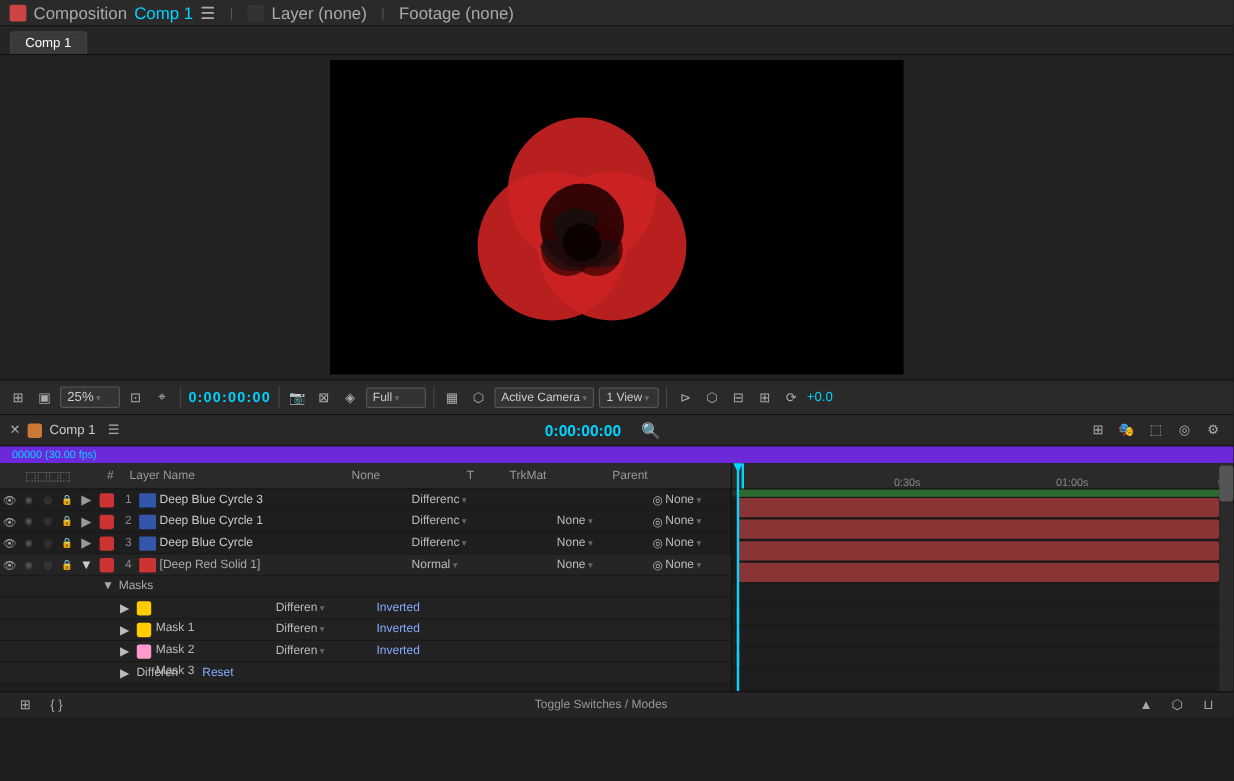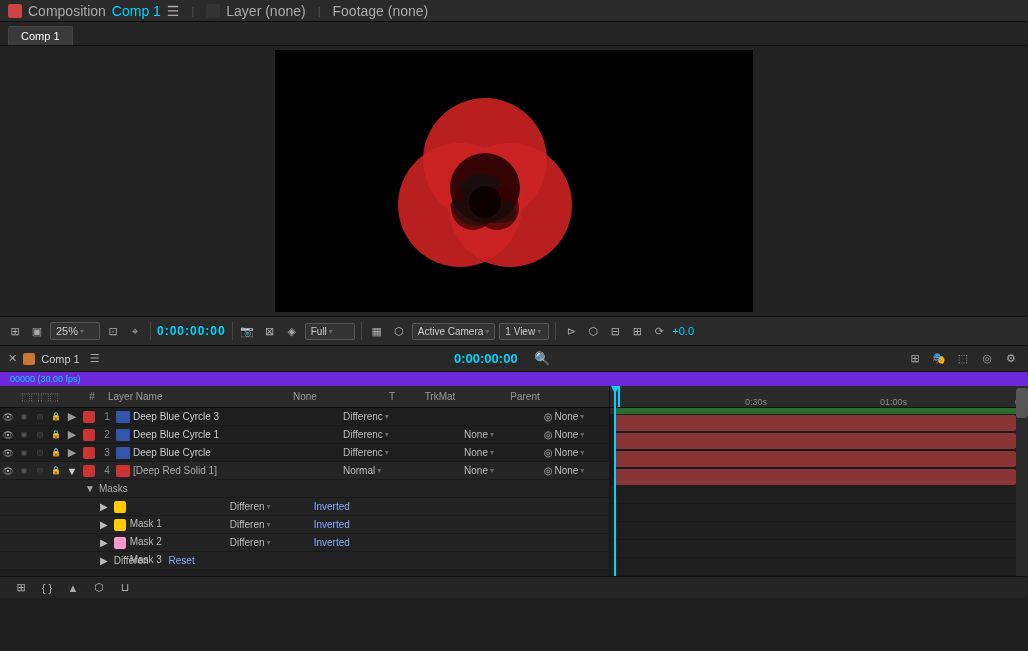--- a/index.html
+++ b/index.html
@@ -796,17 +796,18 @@
         <div style="width:100%;height:30px;background:#555;border-radius:3px;margin-top:2px;"></div>
       </div>
     </div>
   </div>
 </div>
 
 <div class="bottom-bar">
   <div style="display:flex;align-items:center;gap:8px;width:100%;padding:0 12px;">
     <div class="icon-btn">⊞</div>
     <div class="icon-btn">{ }</div>
+    <span style="flex:1;text-align:center;">Toggle Switches / Modes</span>
     <div class="icon-btn">▲</div>
     <div class="icon-btn">⬡</div>
     <div class="icon-btn">⊔</div>
   </div>
 </div>
 
 </body></html>

